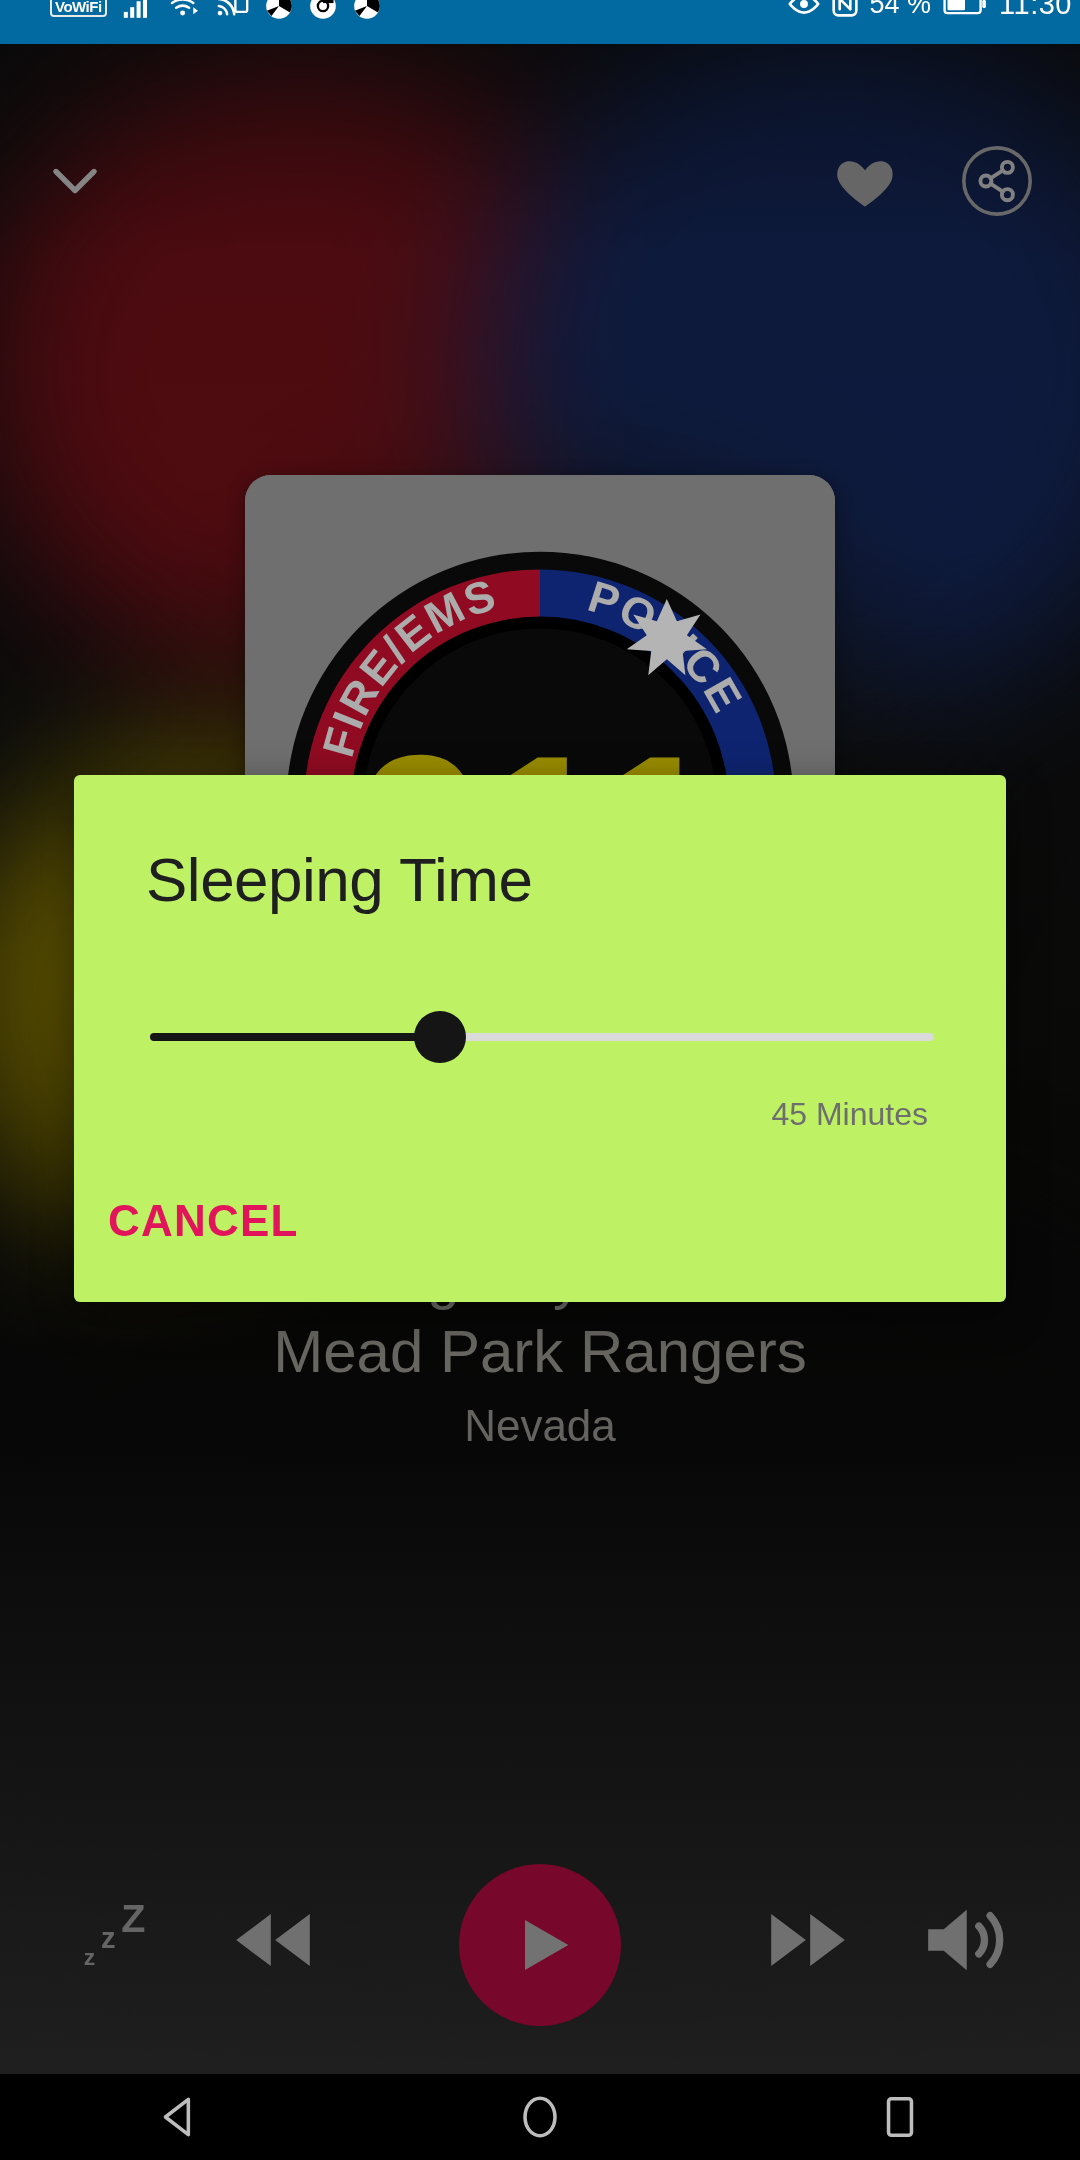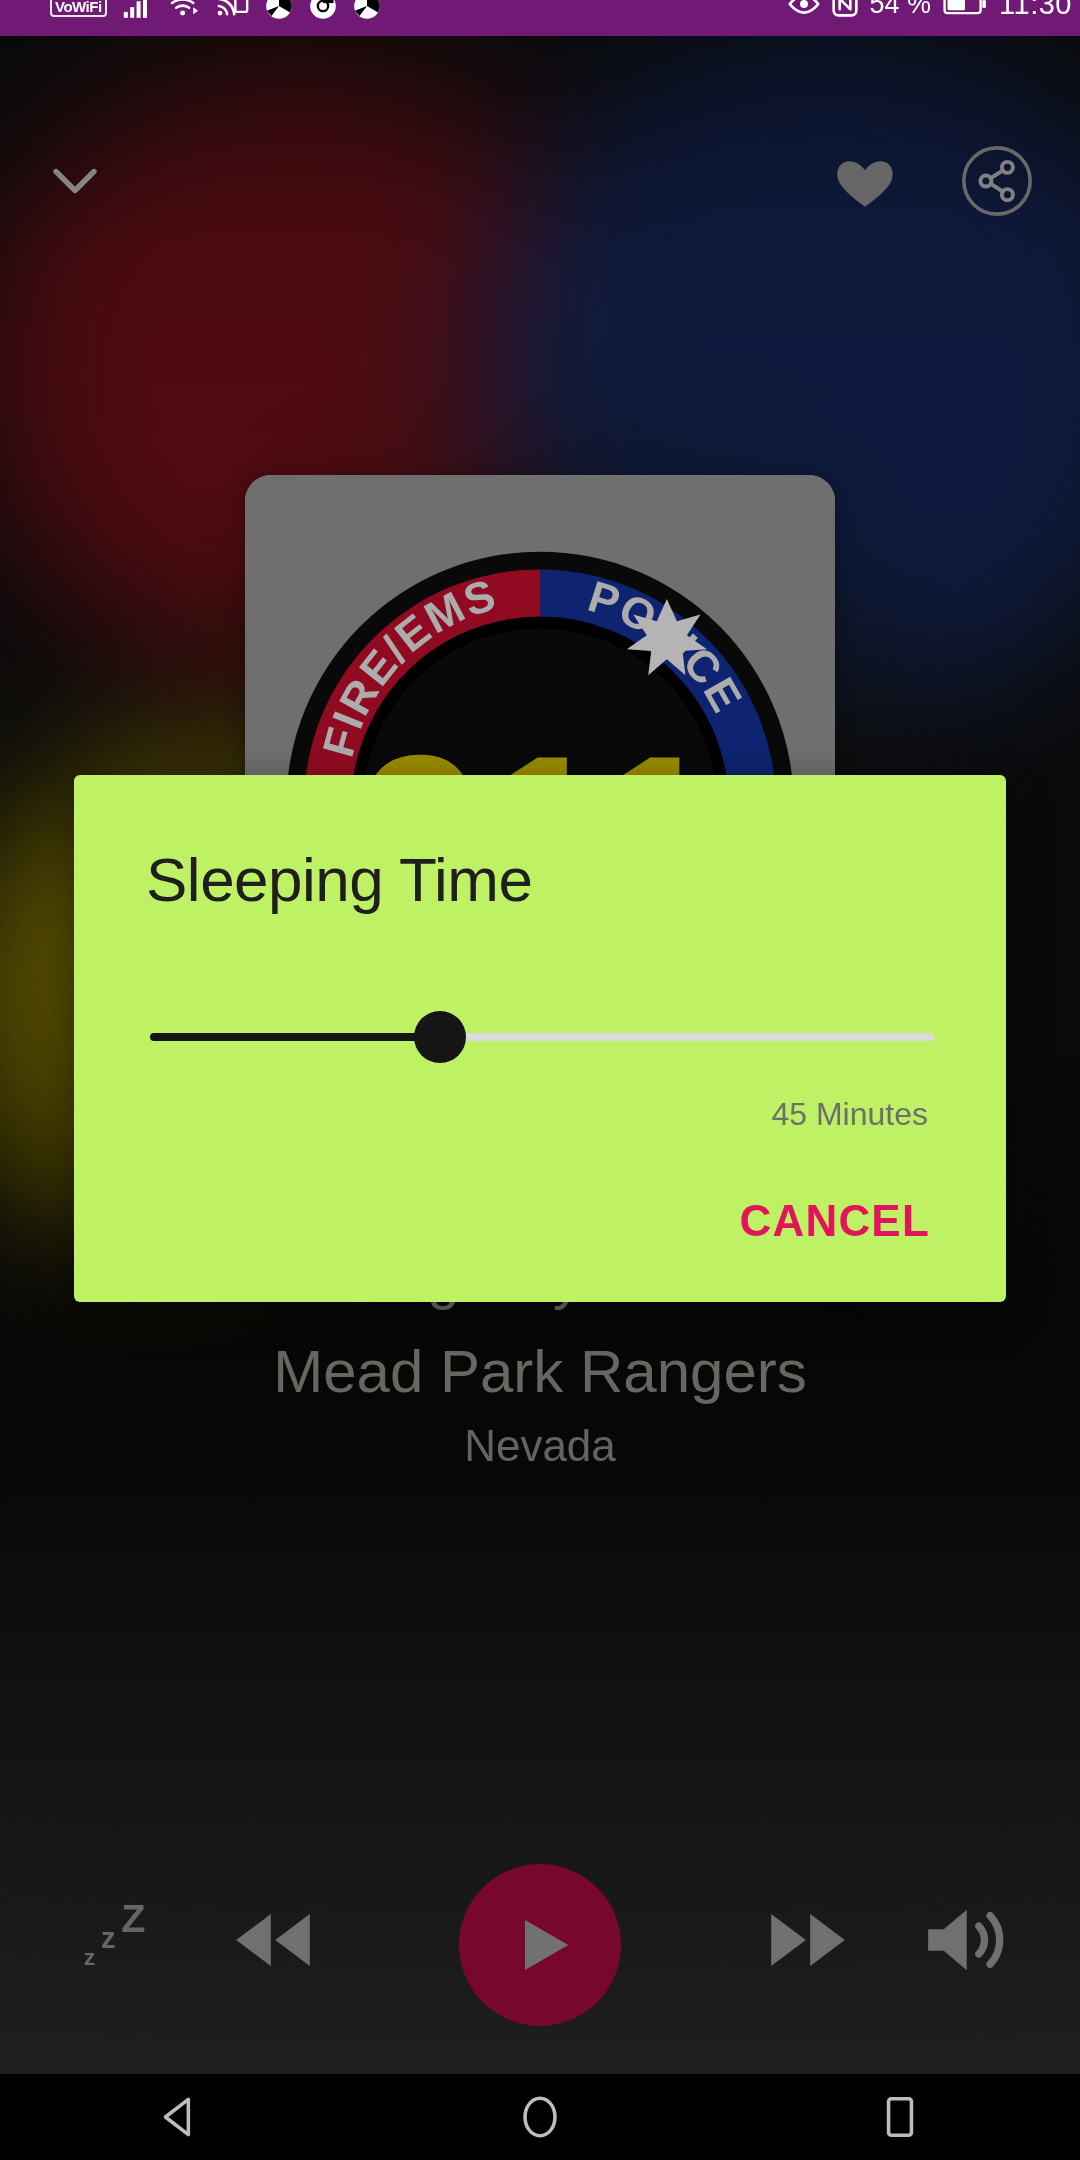--- a/index.html
+++ b/index.html
@@ -17,22 +17,22 @@
     width: 1080px;
     height: 2160px;
     overflow: hidden;
     background: #000;
   }
 
   
   #status-bar {
     position: absolute;
     left: 0; top: 0;
-    width: 1080px; height: 36px;
-    background: #701a75;
+    width: 1080px; height: 44px;
+    background: #0369a1;
     z-index: 60;
     overflow: hidden;
   }
   .sb-left {
     position: absolute;
     left: 50px; top: -14px;
     display: flex;
     align-items: center;
     gap: 16px;
     height: 40px;
@@ -171,21 +171,21 @@
     font-size: 58px;
     line-height: 1.15;
     font-family: "Liberation Sans", sans-serif;
     white-space: nowrap;
     overflow: hidden;
   }
   #station-name {
     color: #8f8e87;
     font-size: 60px;
     line-height: 1.2;
-    margin-top: 24px;
+    margin-top: 4px;
     font-family: "Liberation Sans", sans-serif;
   }
   #station-region {
     color: #8b8a84;
     font-size: 44px;
     line-height: 1.2;
     margin-top: 12px;
     font-family: "Liberation Sans", sans-serif;
   }
 
@@ -277,21 +277,20 @@
   #slider-value {
     text-align: right;
     color: #6e6e6e;
     font-size: 32px;
     font-family: "Liberation Sans", sans-serif;
     margin: 30px 78px 0 0;
     line-height: 1.1;
   }
   #dialog-actions {
     display: flex;
-    justify-content: flex-end;
     align-items: center;
     gap: 0px;
     padding: 54px 42px 46px 0;
   }
   .dlg-btn {
     background: none;
     border: none;
     color: #e2145c;
     font-size: 44px;
     font-weight: bold;

